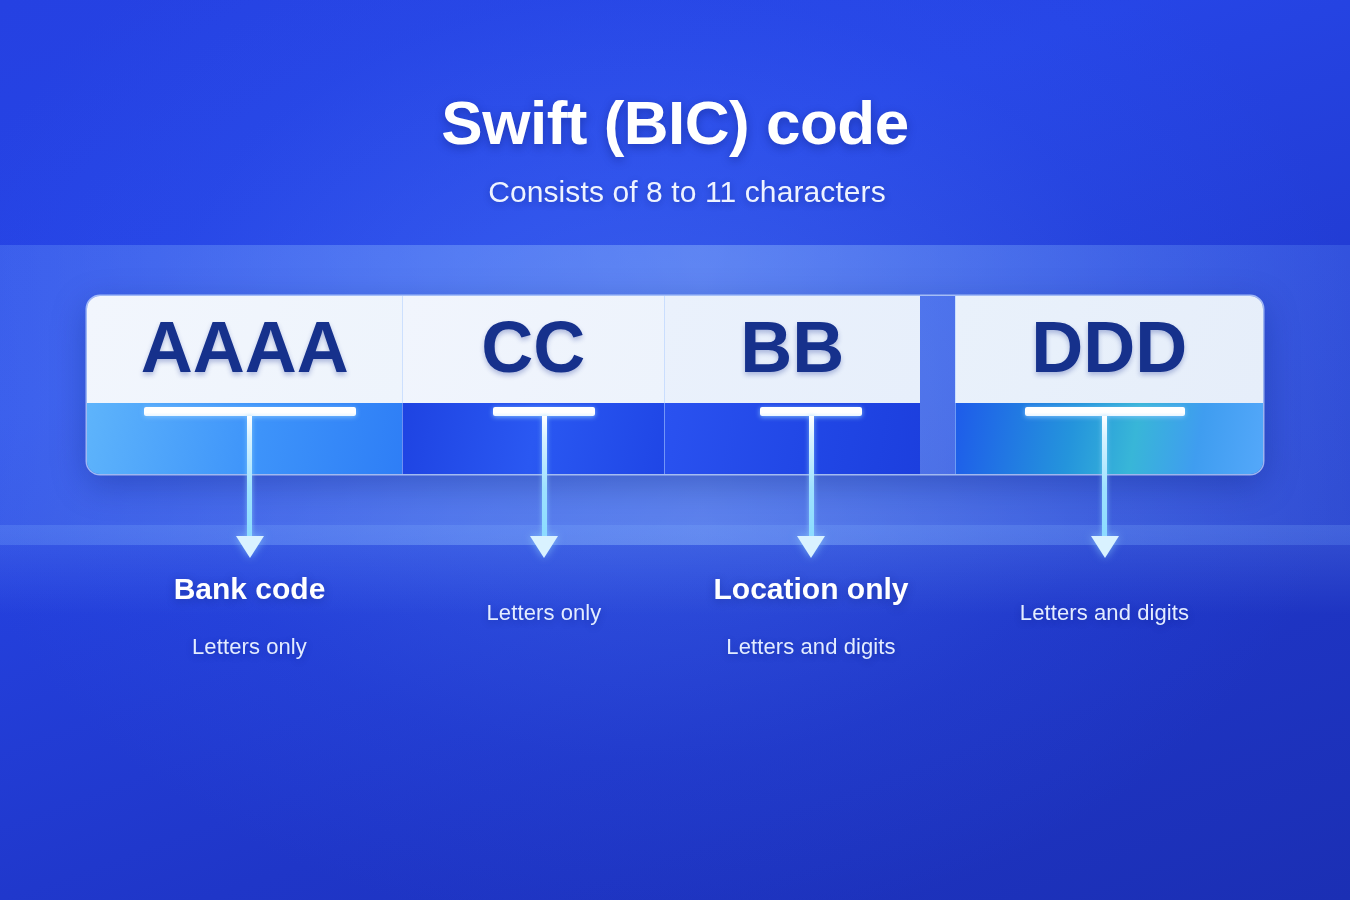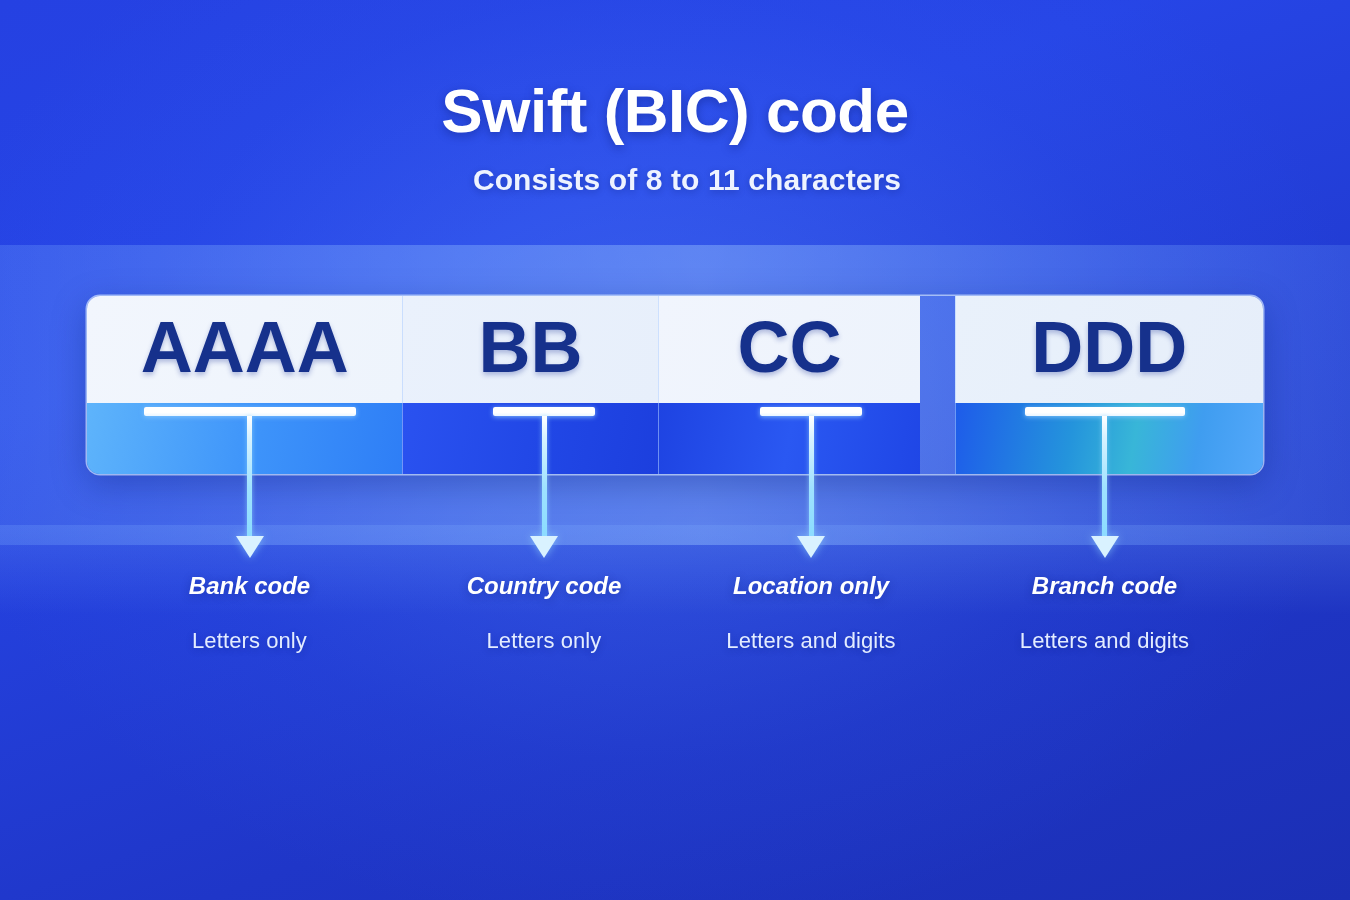--- a/index.html
+++ b/index.html
@@ -34,37 +34,37 @@
     pointer-events:none;
   }
   #band::after{
     content:"";
     position:absolute; left:0; bottom:-70px; width:100%; height:90px;
     background:linear-gradient(to bottom, rgba(130,178,255,0.22), rgba(130,178,255,0));
   }
 
   
   #header {
-    position:absolute; left:0; top:4px; width:1350px;
+    position:absolute; left:0; top:16px; width:1350px;
     text-align:center;
     z-index:5;
   }
   #title {
     margin-top:74px;
     font-size:62px;
     font-weight:bold;
     color:#ffffff;
     letter-spacing:-0.5px;
     text-shadow:0 3px 10px rgba(10,25,110,0.40);
     line-height:1.05;
   }
   #subtitle {
     margin-top:20px;
     font-size:30px;
-    font-weight:bold;
+    font-weight:normal;
     color:#eef3ff;
     letter-spacing:0.1px;
     text-shadow:0 2px 7px rgba(10,25,110,0.32);
     padding-left:24px;
   }
 
   
   #panel {
     position:absolute;
     left:87px; top:296px;
@@ -158,27 +158,26 @@
     filter:drop-shadow(0 0 4px rgba(150,220,255,0.6));
   }
 
   
   .label-block {
     position:absolute;
     text-align:center;
     z-index:7;
   }
   .label-title {
-    font-size:24px;
+    font-size:30px;
     font-weight:bold;
     color:#ffffff;
     letter-spacing:0px;
     text-shadow:0 2px 8px rgba(10,30,120,0.38);
     white-space:nowrap;
-    font-style:italic;
   }
   .label-sub {
     margin-top:28px;
     font-size:22px;
     font-weight:normal;
     color:#e3ecff;
     letter-spacing:0.1px;
     text-shadow:0 2px 7px rgba(10,30,120,0.32);
     white-space:nowrap;
   }
@@ -197,30 +196,30 @@
 
   <div id="panel">
 
     <div class="segment" id="seg-0">
       <div class="seg-top">
         <span class="seg-letters">AAAA</span>
       </div>
       <div class="seg-bottom"></div>
     </div>
 
+    <div class="segment" id="seg-2">
+      <div class="seg-top">
+        <span class="seg-letters">CC</span>
+      </div>
+      <div class="seg-bottom"></div>
+    </div>
+
     <div class="segment" id="seg-1">
       <div class="seg-top">
         <span class="seg-letters">BB</span>
-      </div>
-      <div class="seg-bottom"></div>
-    </div>
-
-    <div class="segment" id="seg-2">
-      <div class="seg-top">
-        <span class="seg-letters">CC</span>
       </div>
       <div class="seg-bottom"></div>
     </div>
 
     <div class="segment" id="seg-3">
       <div class="seg-top">
         <span class="seg-letters">DDD</span>
       </div>
       <div class="seg-bottom"></div>
     </div>
@@ -250,27 +249,25 @@
     <div class="conn-stem" style="left: 1102px; top: 416px; height: 120px;"></div>
     <div class="conn-head" style="left: 1090.5px; top: 536px;"></div>
   </div>
 
   <div class="label-block" id="lbl-0" style="top: 572px; left: 49.5px; width: 400px;">
     <div class="label-title">Bank code</div>
     <div class="label-sub">Letters only</div>
   </div>
 
   <div class="label-block" id="lbl-1" style="top: 572px; left: 344px; width: 400px;">
-    <div class="label-title">Country code</div>
     <div class="label-sub">Letters only</div>
   </div>
 
   <div class="label-block" id="lbl-2" style="top: 572px; left: 611px; width: 400px;">
     <div class="label-title">Location only</div>
     <div class="label-sub">Letters and digits</div>
   </div>
 
   <div class="label-block" id="lbl-3" style="top: 572px; left: 904.5px; width: 400px;">
-    <div class="label-title">Branch code</div>
     <div class="label-sub">Letters and digits</div>
   </div>
 
 </div>
 
 </body></html>

